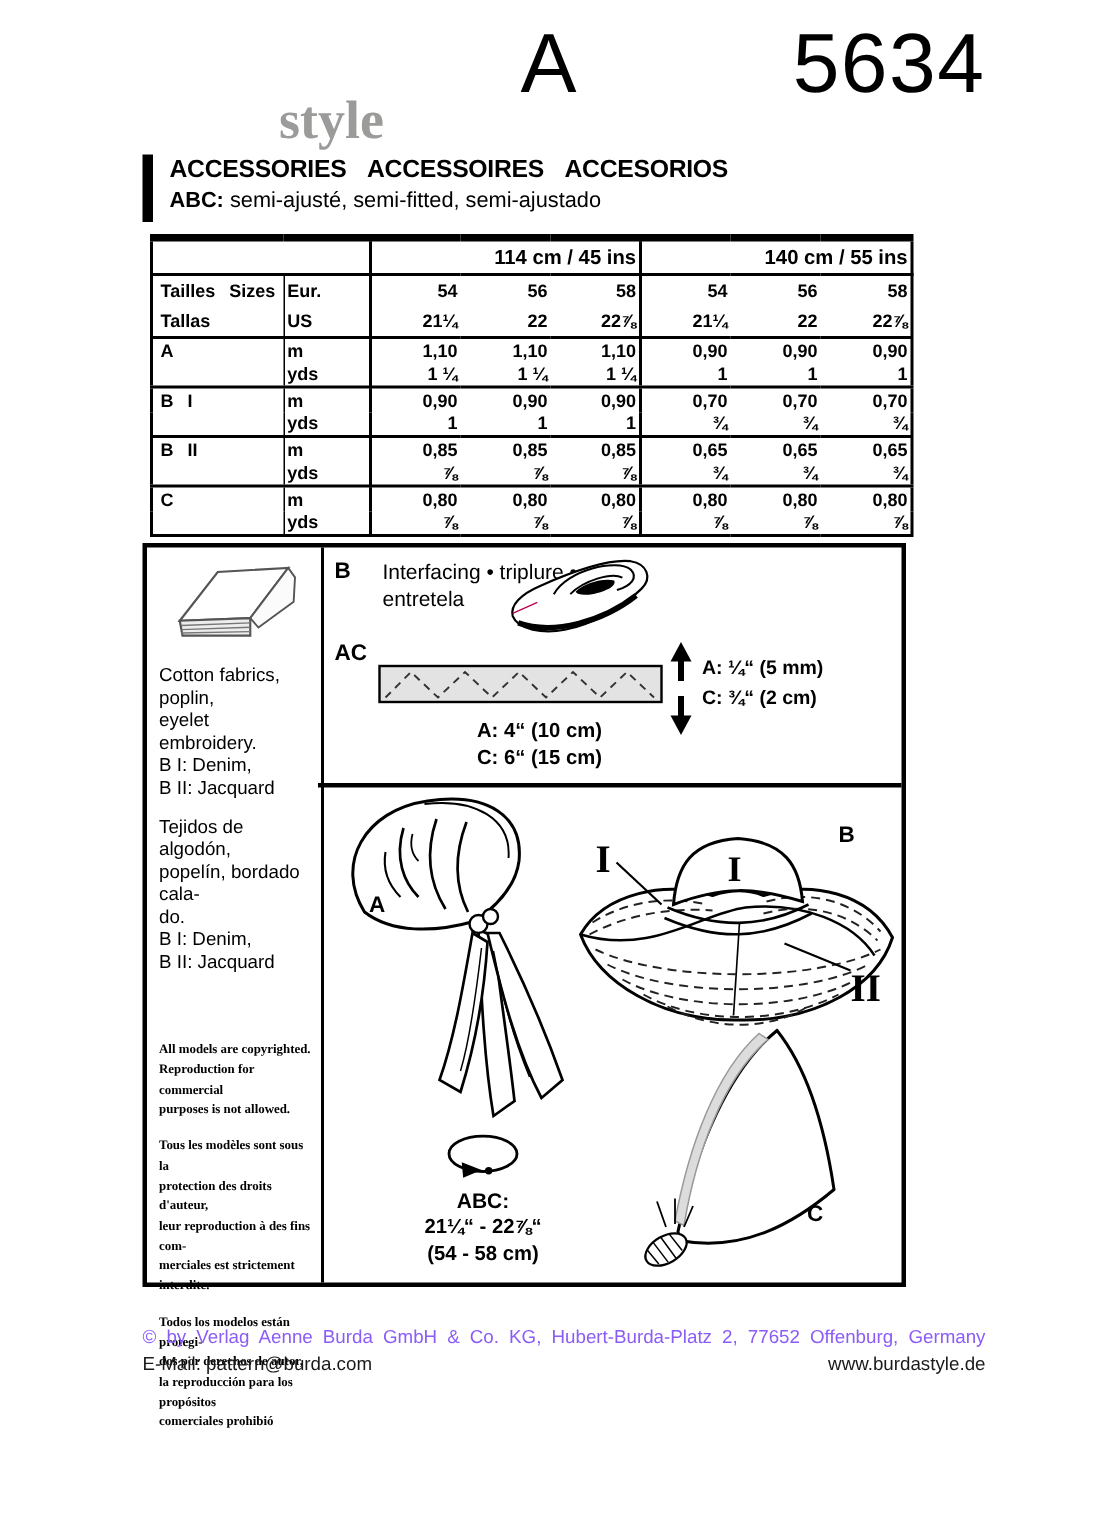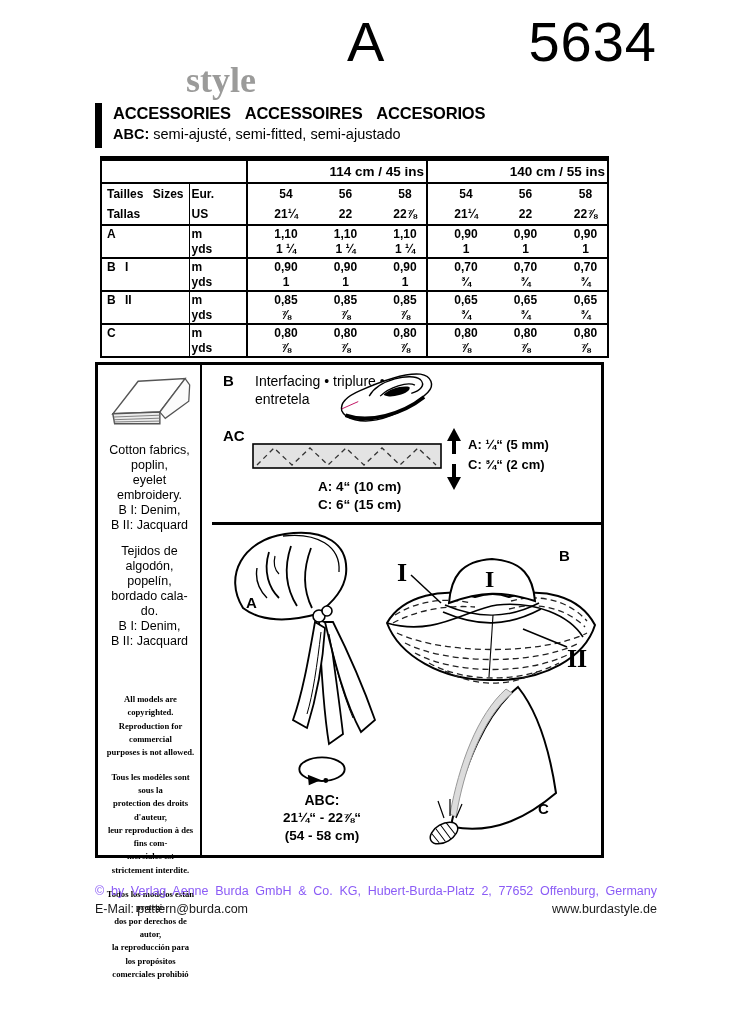--- a/index.html
+++ b/index.html
@@ -25,29 +25,29 @@
   .size-table{position:absolute;left:100px;top:156px;width:507px;border-collapse:collapse;
               border:2px solid #000;border-top:5px solid #000;table-layout:fixed;}
   .size-table td{border:none;font-weight:bold;font-size:12px;padding:0 2px;height:15.5px;
                  line-height:1;vertical-align:middle;}
   tr.rw td{height:21px;font-size:13.5px;border-bottom:2px solid #000;}
   tr.hdr td{height:20px;}
   td.blank{border-right:2.5px solid #000;}
   td.grp{text-align:right;border-right:2.5px solid #000;}
   td.lab{text-align:left;padding-left:5px;border-right:1.5px solid #000;word-spacing:6px;}
   td.unit{text-align:left;padding-right:4px;border-right:2.5px solid #000;}
-  td.v{text-align:center;padding-left:19px;}
+  td.v{text-align:right;padding-left:19px;}
   td.v4{border-left:2.5px solid #000;}
   tr.us td,tr.yds td{border-bottom:2px solid #000;}
 
   
   .main-box{position:absolute;left:95px;top:362px;width:509px;height:496px;
             border:3px solid #000;box-sizing:border-box;}
-  .sidebar{position:absolute;left:0;top:0;bottom:0;width:104px;border-right:2.5px solid #000;
-           box-sizing:border-box;text-align:center;}
+  .sidebar{position:absolute;left:0;top:0;bottom:0;width:118px;border-right:2.5px solid #000;
+           box-sizing:border-box;}
   .fabric-ico{display:block;margin:9px auto 0 auto;}
   .fab-par{margin:11px 7px 0 8px;font-size:12.5px;line-height:1.2;}
   .pre{white-space:pre-line;}
   .copyright{position:absolute;left:8px;right:5px;top:328px;}
   .copy-par{font-size:8.6px;font-weight:bold;line-height:1.55;margin:0 0 11px 0;font-family:Liberation Serif, serif;}
 
   .right-area{position:absolute;left:114px;top:0;right:0;bottom:0;}
   .interf{position:absolute;left:0;top:0;right:0;height:160px;border-bottom:3px solid #000;
           box-sizing:border-box;}
   .interf-b{position:absolute;left:11px;top:7px;font-size:15px;font-weight:bold;}

